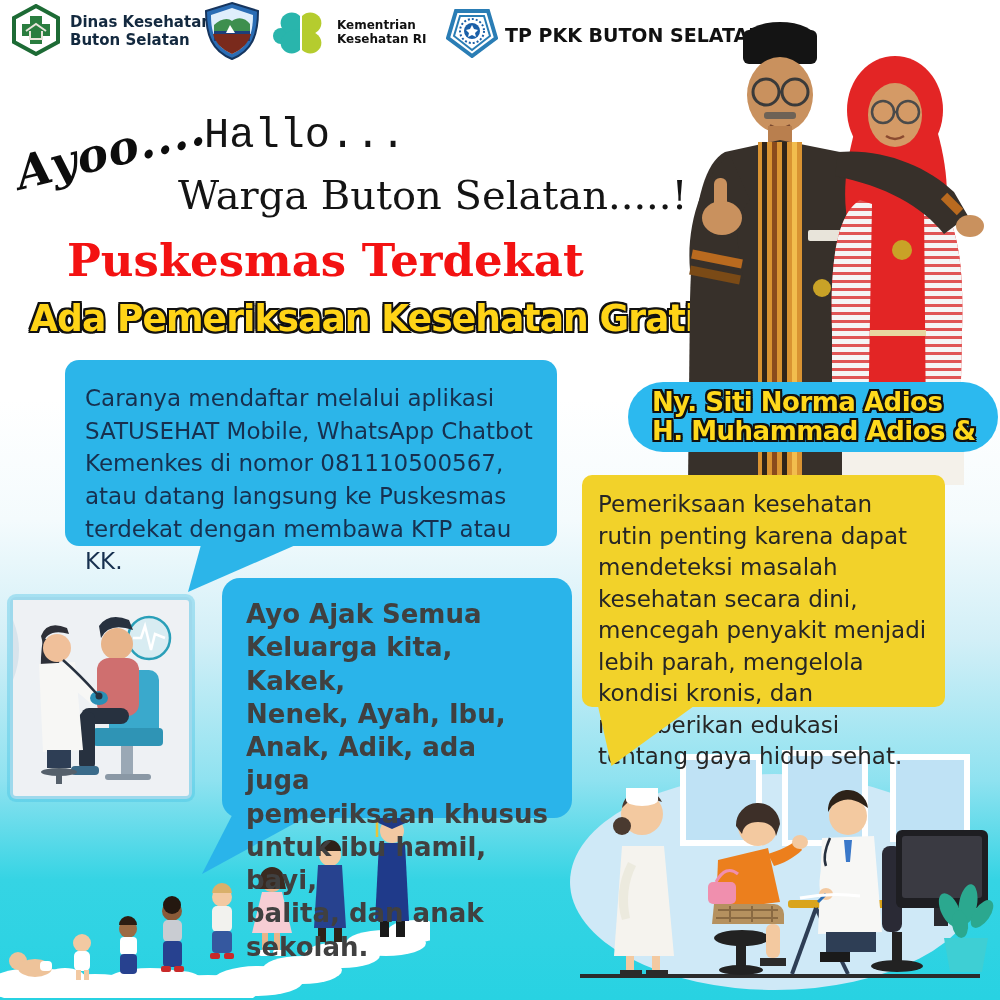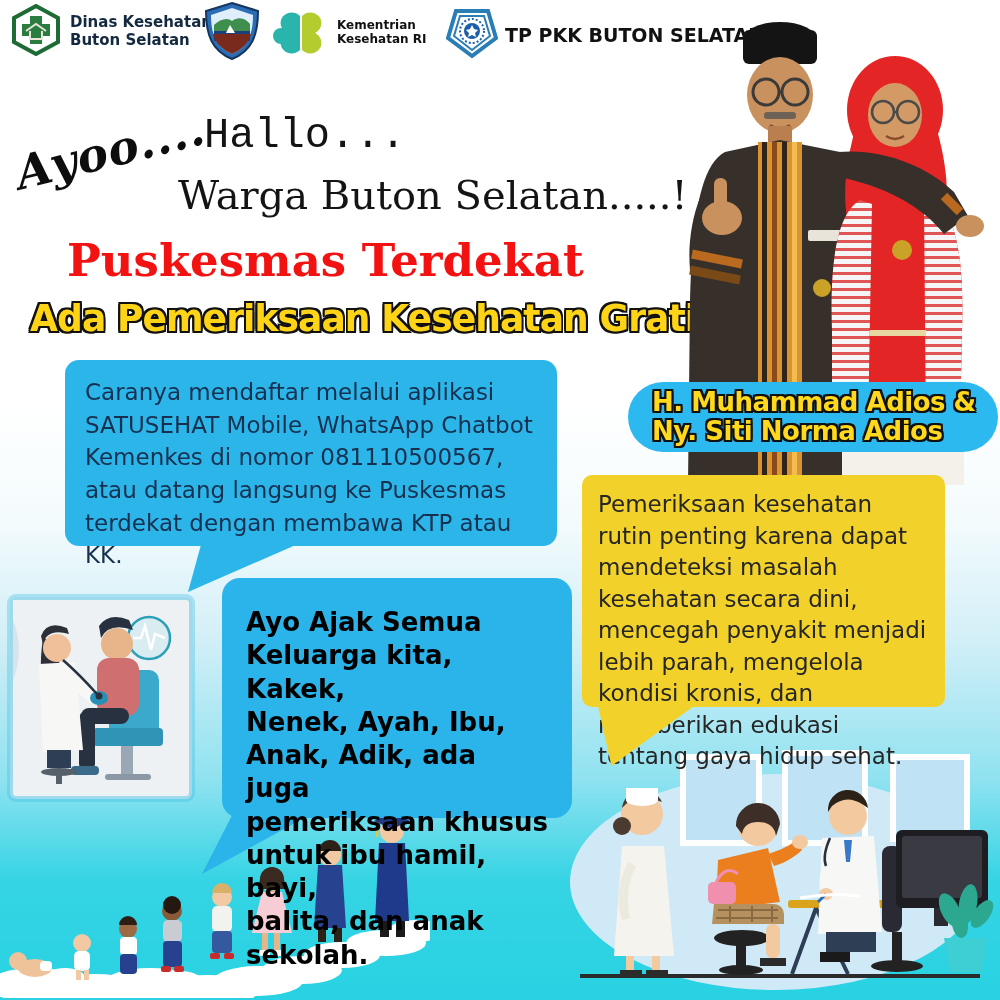--- a/index.html
+++ b/index.html
@@ -18,33 +18,33 @@
         font-size:46px;color:#0d0d0d;transform:rotate(-14deg);transform-origin:left top;letter-spacing:1px;}
   .hallo{left:168px;top:112px;font-family:Liberation Mono, monospace;font-size:42px;color:#141414;margin-left:36px;}
   .warga{left:178px;top:172px;font-family:"DejaVu Serif",serif;font-size:40px;color:#141414;}
   .title-red{left:35px;top:234px;font-family:"DejaVu Serif",serif;font-weight:bold;font-size:45px;color:#f31212;margin-left:32px;}
   .title-yellow{left:30px;top:296px;font-weight:bold;font-size:38px;color:#ffd417;letter-spacing:-1px;
     transform:scaleX(0.95);transform-origin:left center;
     text-shadow:-2px -2px 0 #111,2px -2px 0 #111,-2px 2px 0 #111,2px 2px 0 #111,-2px 0 0 #111,2px 0 0 #111,0 -2px 0 #111,0 2px 0 #111;}
   
   .bubble{box-sizing:border-box;white-space:pre-line;}
   .bubble-how{left:65px;top:360px;width:492px;height:186px;background:#2cb5e9;border-radius:14px;
-    padding:16px 20px;font-size:23px;line-height:1.42;color:#17304f;z-index:5;}
+    padding:22px 20px;font-size:23px;line-height:1.42;color:#17304f;z-index:5;}
   .tail-how{left:188px;top:544px;width:110px;height:48px;background:#2cb5e9;
     clip-path:polygon(12% 0,100% 0,0 100%);z-index:5;}
   .badge{left:628px;top:382px;width:370px;height:70px;background:#2cb9ef;border-radius:35px;z-index:6;
     display:flex;flex-direction:column;justify-content:center;padding-left:24px;box-sizing:border-box;}
   .badge div{font-weight:bold;font-size:26px;line-height:1.12;color:#ffd91c;letter-spacing:-0.5px;
     text-shadow:-2px -2px 0 #111,2px -2px 0 #111,-2px 2px 0 #111,2px 2px 0 #111,-2px 0 0 #111,2px 0 0 #111,0 -2px 0 #111,0 2px 0 #111;}
   .bubble-why{left:582px;top:475px;width:363px;height:232px;background:#f2d22a;border-radius:10px;
     padding:14px 16px;font-size:23px;line-height:1.37;color:#262626;z-index:5;}
   .tail-why{left:598px;top:706px;width:96px;height:60px;background:#f2d22a;
     clip-path:polygon(0 0,100% 0,14% 100%);z-index:5;}
   .bubble-invite{left:222px;top:578px;width:350px;height:240px;background:#2ab4ea;border-radius:18px;
-    padding:28px 24px;font-weight:bold;font-size:26px;line-height:1.28;color:#000000;z-index:5;}
+    padding:20px 24px;font-weight:bold;font-size:26px;line-height:1.28;color:#404040;z-index:5;}
   .tail-invite{left:202px;top:816px;width:106px;height:58px;background:#2ab4ea;
     clip-path:polygon(28% 0,100% 0,0 100%);z-index:4;}
   
   .doctor-card{left:10px;top:597px;width:176px;height:196px;background:#eef1f4;border:3px solid #9ed9ec;
     border-radius:6px;box-shadow:0 0 0 3px rgba(60,190,225,.35);z-index:3;}
   .couple{right:0;top:0;z-index:2;}
   .children{left:0;top:793px;z-index:3;}
   .clinic{left:530px;top:742px;z-index:3;}
 </style>
 </head>
@@ -147,22 +147,22 @@
   <div class="abs ayoo">Ayoo....</div>
   <div class="abs hallo">Hallo...</div>
   <div class="abs warga">Warga Buton Selatan.....!</div>
   <div class="abs title-red">Puskesmas Terdekat</div>
   <div class="abs title-yellow">Ada Pemeriksaan Kesehatan Gratis</div>
 
   <div class="abs bubble bubble-how">Caranya mendaftar melalui aplikasi SATUSEHAT Mobile, WhatsApp Chatbot Kemenkes di nomor 081110500567, atau datang langsung ke Puskesmas terdekat dengan membawa KTP atau KK.</div>
   <div class="abs tail-how"></div>
 
   <div class="abs badge">
+    <div>Ny. Siti Norma Adios</div>
     <div>H. Muhammad Adios &amp;</div>
-    <div>Ny. Siti Norma Adios</div>
   </div>
 
   <div class="abs bubble bubble-why">Pemeriksaan kesehatan rutin penting karena dapat mendeteksi masalah kesehatan secara dini, mencegah penyakit menjadi lebih parah, mengelola kondisi kronis, dan memberikan edukasi tentang gaya hidup sehat.</div>
   <div class="abs tail-why"></div>
 
   <div class="abs bubble bubble-invite">Ayo Ajak Semua
 Keluarga kita, Kakek,
 Nenek,  Ayah, Ibu,
 Anak, Adik, ada juga
 pemeriksaan khusus

